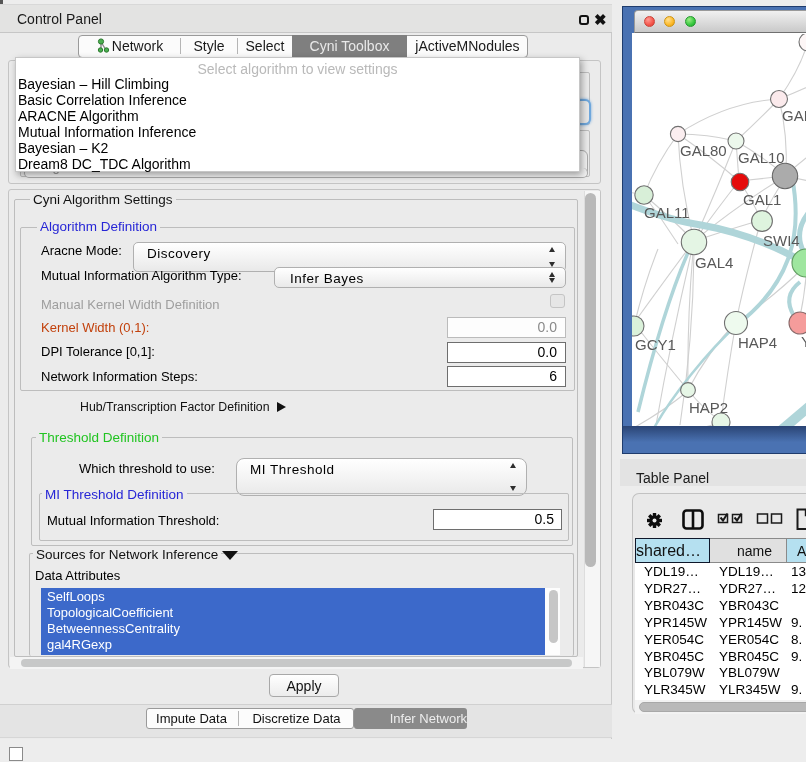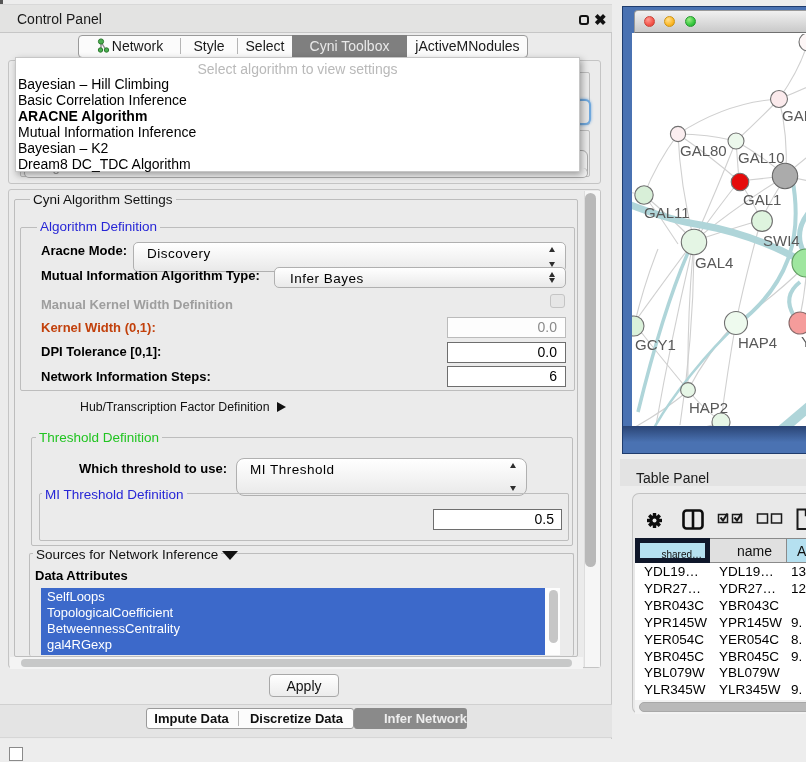--- a/index.html
+++ b/index.html
@@ -1,19 +1,19 @@
 <!DOCTYPE html>
 <html><head>
 <meta charset="utf-8">
 <style>
 * { margin:0; padding:0; box-sizing:border-box; }
 html,body { width:806px; height:762px; overflow:hidden; }
 body { font-family:"Liberation Sans", sans-serif; background:#ededed; position:relative; }
 .abs { position:absolute; }
-.b { font-weight:bold; }
+.b { font-weight:normal; }
 </style>
 </head>
 <body>
 
 <div class="abs" style="left:0;top:0;width:3px;height:7px;background:#555;"></div>
 
 <div class="abs" id="cp" style="left:0;top:0;width:612px;height:739px;">
 
   <div class="abs" style="left:0;top:4px;width:612px;height:29px;background:#e3e3e2;border-bottom:1px solid #c6c6c6;border-top:1px solid #d8d8d8;">
     <div class="abs" style="left:17px;top:6px;font-size:14px;color:#1a1a1a;">Control Panel</div>
@@ -88,20 +88,21 @@
 
   <div class="abs" style="left:31px;top:437px;width:542px;height:109px;border:1px solid #bdbdbd;border-radius:2px;"></div>
   <div class="abs" style="left:36px;top:430px;background:#ebebeb;padding:0 3px;font-size:13.5px;color:#21c421;">Threshold Definition</div>
   <div class="abs b" style="left:79px;top:461px;font-size:13px;">Which threshold to use:</div>
   <div class="abs combo" style="left:236px;top:458px;width:291px;height:38px;border-radius:8px;">
     <span style="left:13px;" class="ctext">MI Threshold</span>
   </div>
 
   <div class="abs" style="left:39px;top:493px;width:530px;height:48px;border:1px solid #bdbdbd;border-radius:2px;"></div>
   <div class="abs" style="left:42px;top:487px;background:#ebebeb;padding:0 3px;font-size:13.5px;color:#2726d6;">MI Threshold Definition</div>
+  <div class="abs b" style="left:47px;top:513px;font-size:13px;">Mutual Information Threshold:</div>
   <div class="abs" style="left:433px;top:509px;width:129px;height:21px;background:#fff;border:1px solid #6e6e6e;font-size:14px;color:#000;text-align:right;line-height:19px;padding-right:7px;">0.5</div>
 
   <div class="abs" style="left:29px;top:553px;width:545px;height:103px;border:1px solid #bdbdbd;border-radius:2px;border-bottom:none;"></div>
   <div class="abs" style="left:33px;top:547px;background:#ebebeb;padding:0 3px;font-size:13.5px;color:#111;">Sources for Network Inference</div>
   <div class="abs" style="left:222px;top:551px;width:0;height:0;border-top:9px solid #111;border-left:8.5px solid transparent;border-right:8.5px solid transparent;"></div>
   <div class="abs b" style="left:35px;top:568px;font-size:13px;">Data Attributes</div>
 
   <div class="abs" style="left:41px;top:588px;width:504px;height:67px;background:#3c69ca;color:#fff;font-size:13px;line-height:16px;padding:1px 0 0 6px;overflow:hidden;">
     SelfLoops<br>TopologicalCoefficient<br>BetweennessCentrality<br>gal4RGexp
   </div>
@@ -253,21 +254,21 @@
       <path d="M75.5 9.5 l2.5 3 4.5-7" stroke-width="2"></path>
       <path d="M89.5 9.5 l2.5 3 4.5-7" stroke-width="2"></path>
       <rect x="112.5" y="6" width="10" height="9"></rect>
       <rect x="126.5" y="6" width="10" height="9"></rect>
       <path d="M152.5 1.5 h8.5 l6 6 v13.5 h-14.5 z" stroke-width="2"></path>
       <path d="M160.5 1.5 v6 h6.5" stroke-width="1.4"></path>
     </g>
   </svg>
 
   <div class="abs" style="left:2px;top:44px;width:178px;height:25px;">
-    <div class="abs" style="left:0;top:0;width:75px;height:25px;background:#b5e0f0;border:5px solid #0f172a;font-size:10px;text-align:right;padding-right:3px;line-height:24px;color:#111;">shared…</div>
+    <div class="abs" style="left:0;top:0;width:75px;height:25px;background:#b5e0f0;border:1px solid #0f172a;font-size:16px;padding-right:3px;line-height:24px;color:#111;">shared…</div>
     <div class="abs" style="left:75px;top:0;width:77px;height:25px;background:#e0e0e0;border:1px solid #8a8a8a;border-left:none;font-size:14px;text-align:center;text-indent:13px;line-height:24px;color:#111;">name</div>
     <div class="abs" style="left:152px;top:0;width:28px;height:25px;background:#b5e0f0;border:1px solid #8a8a8a;border-left:none;font-size:14px;line-height:24px;color:#111;padding-left:10px;">A</div>
   </div>
   <div class="abs" style="left:2px;top:69px;width:178px;height:137px;background:#fff;font-size:13.5px;color:#000;overflow:hidden;">
     <div class="abs" style="left:9px;top:1px;line-height:16.9px;">YDL19…<br>YDR27…<br>YBR043C<br>YPR145W<br>YER054C<br>YBR045C<br>YBL079W<br>YLR345W<br>YIL052C</div>
     <div class="abs" style="left:84px;top:1px;line-height:16.9px;">YDL19…<br>YDR27…<br>YBR043C<br>YPR145W<br>YER054C<br>YBR045C<br>YBL079W<br>YLR345W<br>YIL052C</div>
     <div class="abs" style="left:156px;top:1px;line-height:16.9px;">13<br>12<br>&nbsp;<br>9.<br>8.<br>9.<br>&nbsp;<br>9.<br>9.</div>
   </div>
   <div class="abs" style="left:2px;top:206px;width:178px;height:14px;background:#f2f2f2;"></div>
   <div class="abs" style="left:6px;top:208px;width:174px;height:10px;background:#b9b9b9;border:1px solid #a8a8a8;border-radius:6px;"></div>

